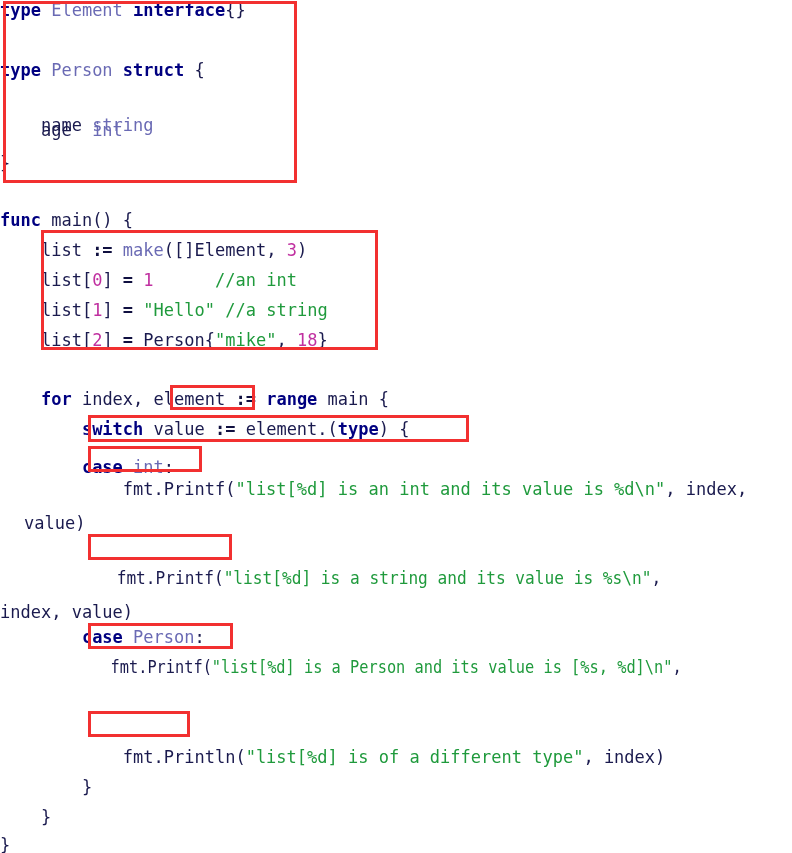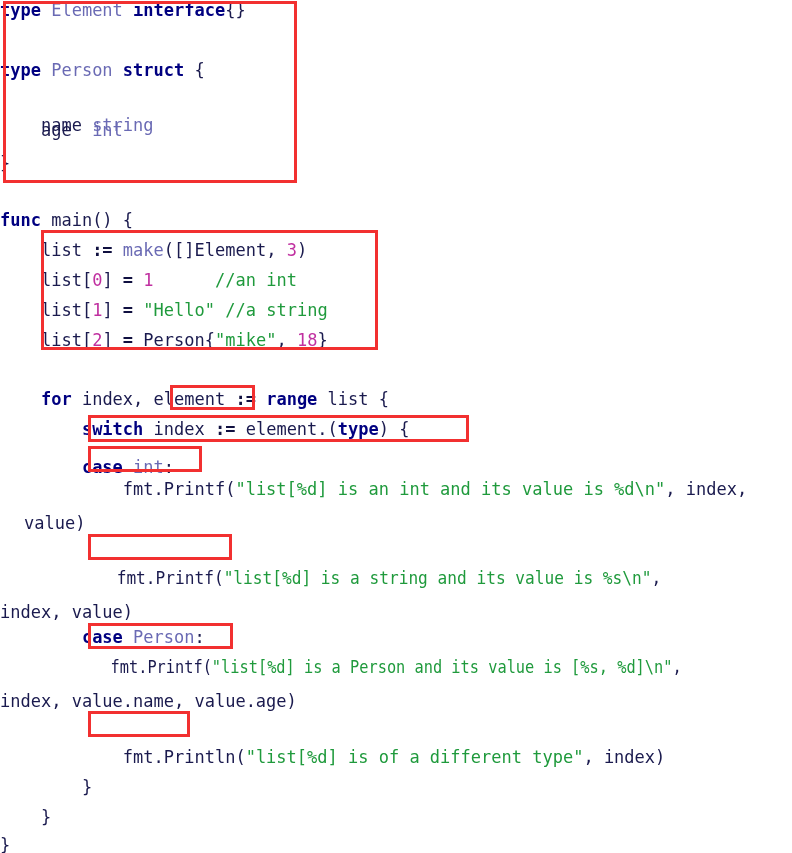--- a/index.html
+++ b/index.html
@@ -72,40 +72,39 @@
   <div class="line" style="top:205px;"><span class="kw">func</span><span class="ident"> main() {</span></div>
 
   <div class="line" style="top:235px;"><span class="ident">    list </span><span class="op">:=</span><span class="ident"> </span><span class="bltn">make</span><span class="ident">([]Element, </span><span class="num">3</span><span class="ident">)</span></div>
 
   <div class="line" style="top:265px;text-align:center;"><span class="ident">    list[</span><span class="num">0</span><span class="ident">] </span><span class="op">=</span><span class="ident"> </span><span class="num">1</span><span class="ident">      </span><span class="cmt">//an int</span></div>
 
   <div class="line" style="top:295px;"><span class="ident">    list[</span><span class="num">1</span><span class="ident">] </span><span class="op">=</span><span class="ident"> </span><span class="str">"Hello"</span><span class="ident"> </span><span class="cmt">//a string</span></div>
 
   <div class="line" style="top:325px;"><span class="ident">    list[</span><span class="num">2</span><span class="ident">] </span><span class="op">=</span><span class="ident"> Person{</span><span class="str">"mike"</span><span class="ident">, </span><span class="num">18</span><span class="ident">}</span></div>
 
-  <div class="line" style="top:384px;"><span class="ident">    </span><span class="kw">for</span><span class="ident"> index, element </span><span class="op">:=</span><span class="ident"> </span><span class="kw">range</span><span class="ident"> list {</span></div>
+  <div class="line" style="top:384px;"><span class="ident">    </span><span class="kw">for</span><span class="ident"> index, element </span><span class="op">:=</span><span class="ident"> </span><span class="kw">range</span><span class="ident"> main {</span></div>
 
-  <div class="line" style="top:414px;"><span class="ident">        </span><span class="kw">switch</span><span class="ident"> index </span><span class="op">:=</span><span class="ident"> element.(</span><span class="kw">type</span><span class="ident">) {</span></div>
+  <div class="line" style="top:414px;"><span class="ident">        </span><span class="kw">switch</span><span class="ident"> value </span><span class="op">:=</span><span class="ident"> element.(</span><span class="kw">type</span><span class="ident">) {</span></div>
 
   <div class="line" style="top:444px;margin-top:8px;"><span class="ident">        </span><span class="kw">case</span><span class="ident"> </span><span class="typ">int</span><span class="punc">:</span></div>
 
   <div class="line" style="top:474px;"><span class="ident">            fmt.Printf(</span><span class="str">"list[%d] is an int and its value is %d\n"</span><span class="ident">, index,</span></div>
 
   <div class="line" style="top:508px;margin-left:24px;"><span class="ident">value)</span></div>
 
 
   <div class="line squeeze1" style="top:563px;"><span class="ident">            fmt.Printf(</span><span class="str">"list[%d] is a string and its value is %s\n"</span><span class="ident">,</span></div>
 
   <div class="line" style="top:597px;"><span class="ident">index, value)</span></div>
 
   <div class="line" style="top:622px;"><span class="ident">        </span><span class="kw">case</span><span class="typ"> Person</span><span class="punc">:</span></div>
 
   <div class="line squeeze2" style="top:652px;"><span class="ident">            fmt.Printf(</span><span class="str">"list[%d] is a Person and its value is [%s, %d]\n"</span><span class="ident">,</span></div>
 
-  <div class="line" style="top:686px;"><span class="ident">index, value.name, value.age)</span></div>
 
 
   <div class="line" style="top:742px;"><span class="ident">            fmt.Println(</span><span class="str">"list[%d] is of a different type"</span><span class="ident">, index)</span></div>
 
   <div class="line" style="top:772px;"><span class="punc">        }</span></div>
 
   <div class="line" style="top:802px;"><span class="punc">    }</span></div>
 
   <div class="line" style="top:830px;"><span class="punc">}</span></div>
 

